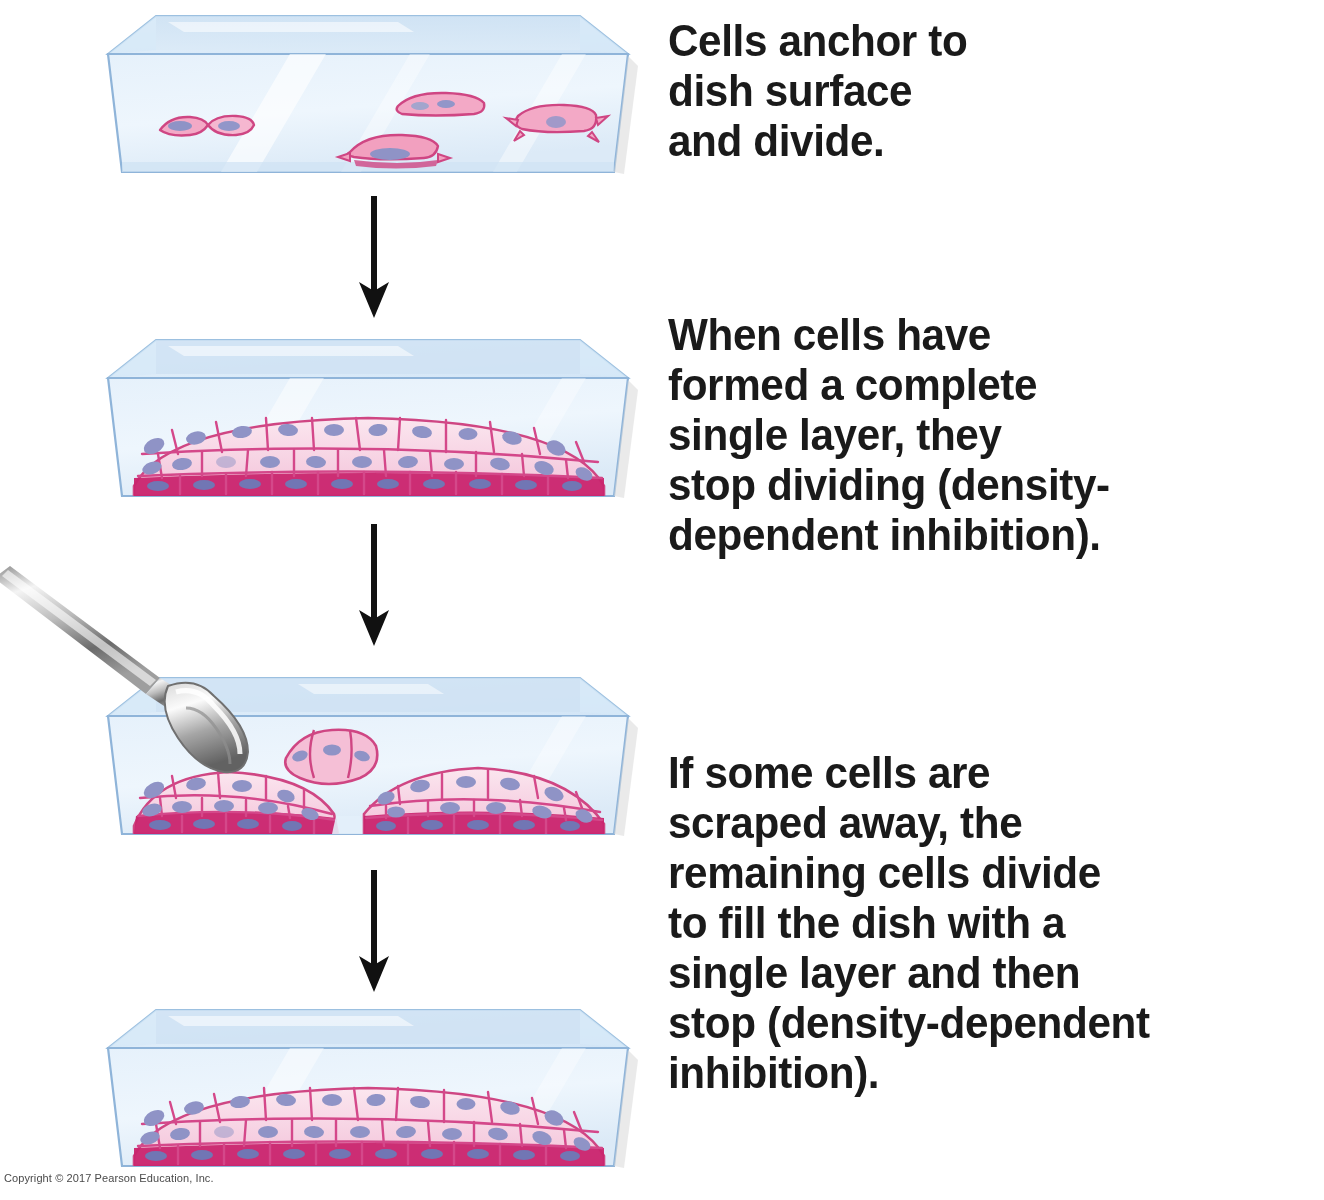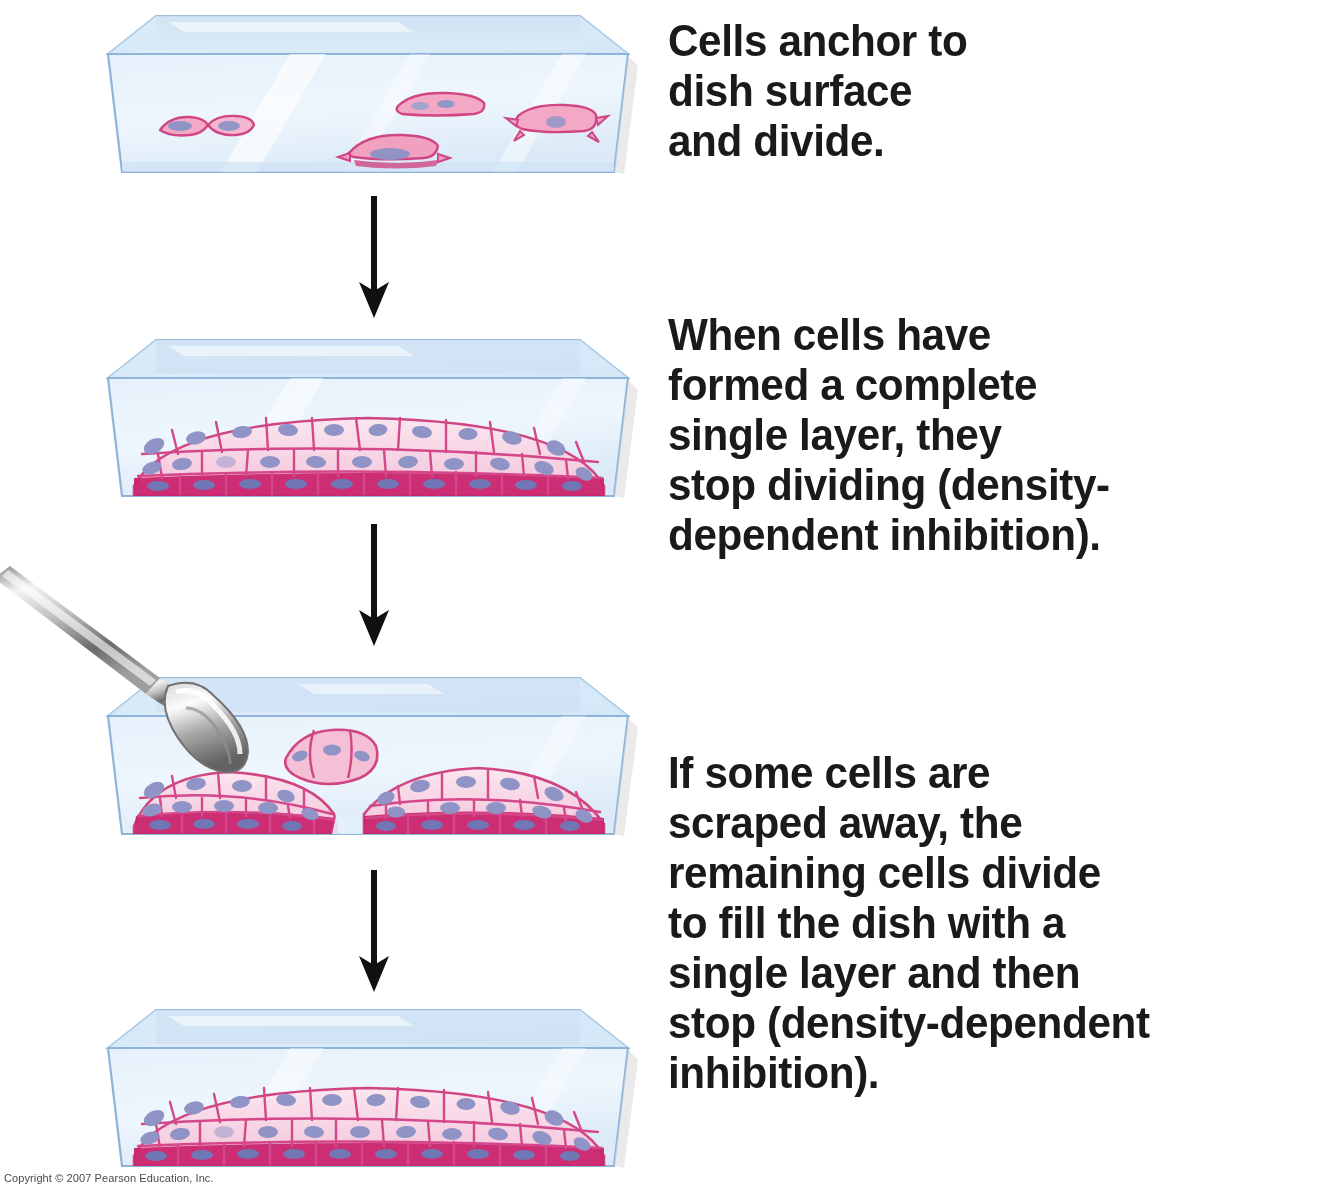--- a/index.html
+++ b/index.html
@@ -550,14 +550,14 @@
 stop dividing (density-
 dependent inhibition).</div>
   <div class="caption" id="cap3">If some cells are
 scraped away, the
 remaining cells divide
 to fill the dish with a
 single layer and then
 stop (density-dependent
 inhibition).</div>
 
-  <div class="copyright">Copyright © 2007 Pearson Education, Inc.</div>
+  <div class="copyright">Copyright © 2017 Pearson Education, Inc.</div>
 </div>
 
 </body></html>

